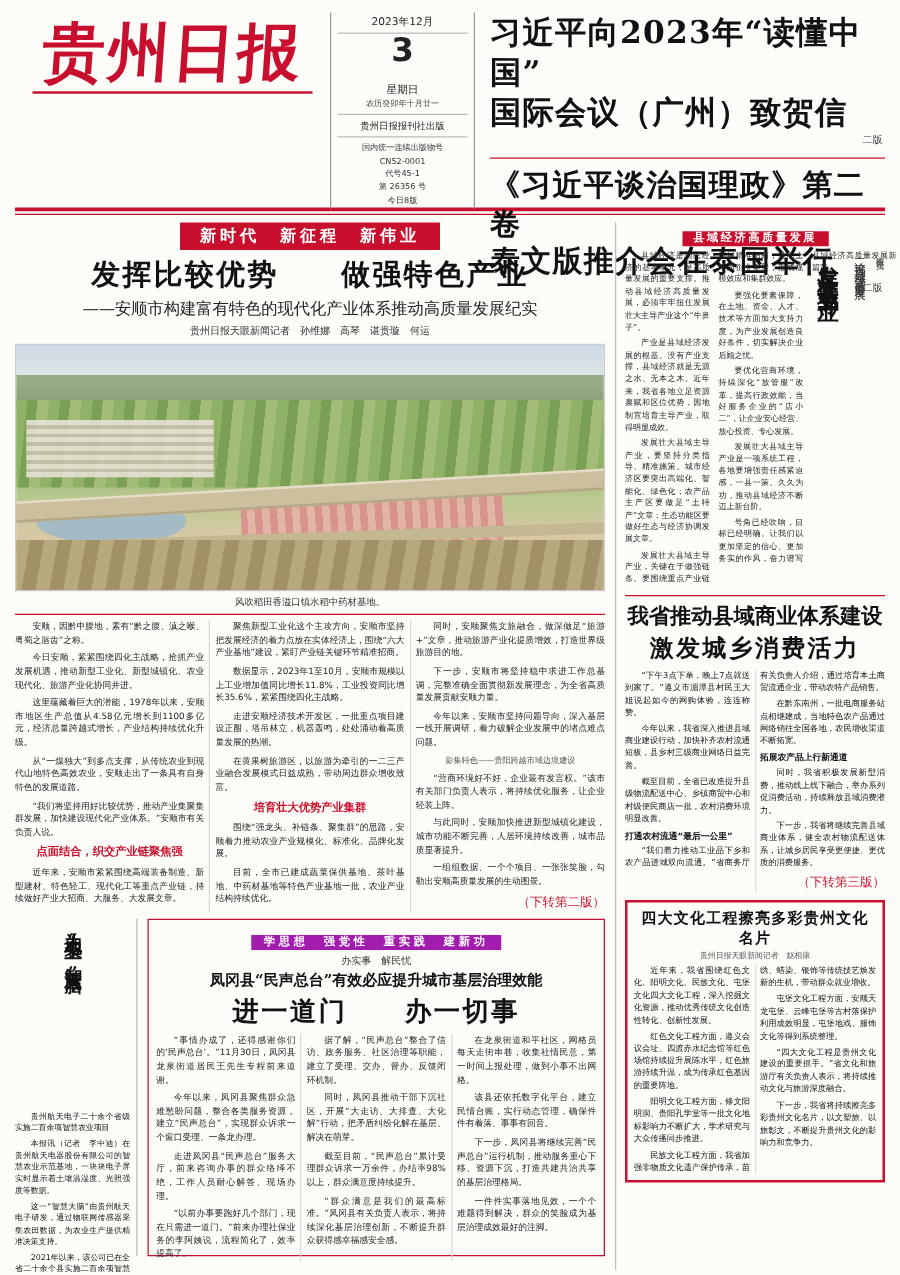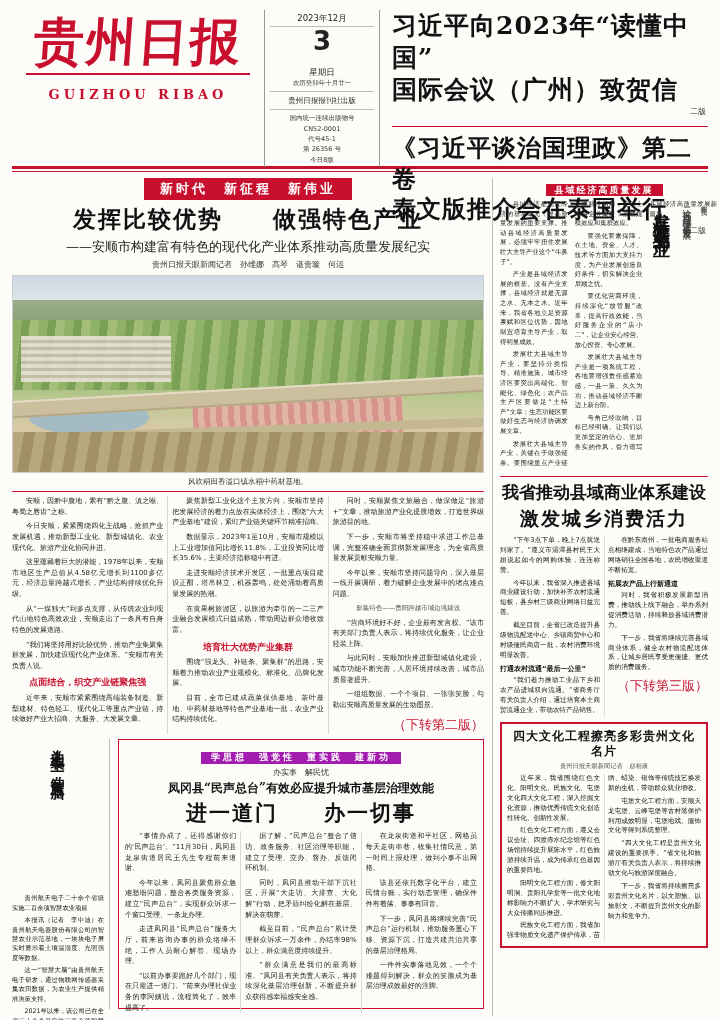--- a/index.html
+++ b/index.html
@@ -93,21 +93,21 @@
   .photo .fore{position:absolute;left:0;right:0;bottom:0;height:40px;
     background:repeating-linear-gradient(100deg,#b8a87e 0 11px,#a29068 11px 22px);}
   .photo-cap{font-size:7.5px;color:#333;text-align:center;padding-top:2px;}
 
   
   .cols3{column-count:3;column-gap:9px;column-rule:1px solid #d8d8d8;font-size:7px;line-height:1.52;text-align:justify;color:#222;}
   .cols3 p{margin:0 0 4px;text-indent:2em;}
   .subhead{font-weight:700;color:#c8102e;font-size:9px;text-align:center;margin:5px 0 3px;
     font-family:"DejaVu Serif","Liberation Serif",serif;break-inside:avoid;}
   .inline-figcap{font-size:6.5px;color:#555;text-align:center;margin:2px 0 4px;}
-  .cont{font-size:13px;color:#c8102e;text-align:right;}
+  .cont{font-size:10px;color:#c8102e;text-align:right;}
 
   
   .rc-kicker{text-align:center;margin-bottom:3px;}
   .rc-kicker span{background:#c8102e;color:#fff;font-size:9px;font-weight:700;padding:1px 9px;letter-spacing:2px;
     font-family:"DejaVu Serif","Liberation Serif",serif;}
   .vtitle-wrap{display:flex;gap:6px;}
   .vtext{flex:1;font-size:6.4px;line-height:1.5;text-align:justify;color:#222;column-count:2;column-gap:7px;}
   .vtext p{margin:0 0 3px;text-indent:2em;}
   .vtitle{
     writing-mode:vertical-rl;text-orientation:upright;
@@ -150,21 +150,20 @@
 </head>
 <body>
 
 <div class="page">
 
   <div class="masthead">
 
     <div class="logo-col">
       <div class="logo-title">贵州日报</div>
       <div class="logo-rule"></div>
-      <div class="logo-pinyin">GUIZHOU RIBAO</div>
     </div>
 
     <div class="date-col">
       <div class="d-top">2023年12月</div>
       <div class="d-big">3</div>
       <div class="d-week">星期日</div>
       <div class="d-lunar">农历癸卯年十月廿一</div>
       <div class="d-pub">贵州日报报刊社出版</div>
       <div class="d-meta">
         <div>国内统一连续出版物号</div>
@@ -221,21 +220,21 @@
 
       <div class="cols3">
         <p>安顺，因黔中腹地，素有“黔之腹、滇之喉、粤蜀之唇齿”之称。</p>
         <p>今日安顺，紧紧围绕四化主战略，抢抓产业发展机遇，推动新型工业化、新型城镇化、农业现代化、旅游产业化协同并进。</p>
         <p>这里蕴藏着巨大的潜能，1978年以来，安顺市地区生产总值从4.58亿元增长到1100多亿元，经济总量跨越式增长，产业结构持续优化升级。</p>
         <p>从“一煤独大”到多点支撑，从传统农业到现代山地特色高效农业，安顺走出了一条具有自身特色的发展道路。</p>
         <p>“我们将坚持用好比较优势，推动产业集聚集群发展，加快建设现代化产业体系。”安顺市有关负责人说。</p>
         <div class="subhead">点面结合，织交产业链聚焦强</div>
         <p>近年来，安顺市紧紧围绕高端装备制造、新型建材、特色轻工、现代化工等重点产业链，持续做好产业大招商、大服务、大发展文章。</p>
         <p>聚焦新型工业化这个主攻方向，安顺市坚持把发展经济的着力点放在实体经济上，围绕“六大产业基地”建设，紧盯产业链关键环节精准招商。</p>
-        <p>数据显示，2023年1至10月，安顺市规模以上工业增加值同比增长11.8%，工业投资同比增长35.6%，主要经济指标稳中有进。</p>
+        <p>数据显示，2023年1至10月，安顺市规模以上工业增加值同比增长11.8%，工业投资同比增长35.6%，紧紧围绕四化主战略。</p>
         <p>走进安顺经济技术开发区，一批重点项目建设正酣，塔吊林立，机器轰鸣，处处涌动着高质量发展的热潮。</p>
         <p>在黄果树旅游区，以旅游为牵引的一二三产业融合发展模式日益成熟，带动周边群众增收致富。</p>
         <div class="subhead">培育壮大优势产业集群</div>
         <p>围绕“强龙头、补链条、聚集群”的思路，安顺着力推动农业产业规模化、标准化、品牌化发展。</p>
         <p>目前，全市已建成蔬菜保供基地、茶叶基地、中药材基地等特色产业基地一批，农业产业结构持续优化。</p>
         <p>同时，安顺聚焦文旅融合，做深做足“旅游+”文章，推动旅游产业化提质增效，打造世界级旅游目的地。</p>
         <p>下一步，安顺市将坚持稳中求进工作总基调，完整准确全面贯彻新发展理念，为全省高质量发展贡献安顺力量。</p>
         <p>今年以来，安顺市坚持问题导向，深入基层一线开展调研，着力破解企业发展中的堵点难点问题。</p>
         <div class="inline-figcap">影集特色——贵阳跨越市域边境建设</div>
         <p>“营商环境好不好，企业最有发言权。”该市有关部门负责人表示，将持续优化服务，让企业轻装上阵。</p>

